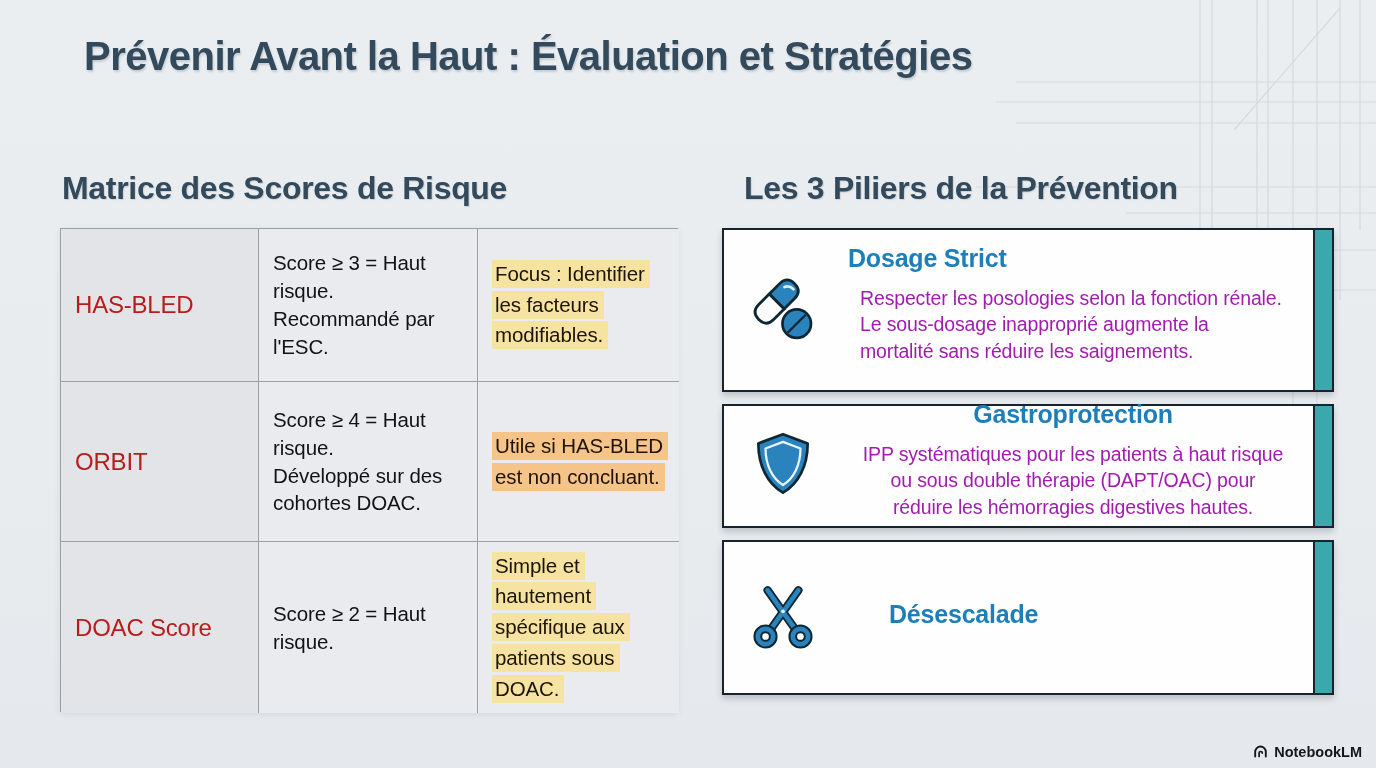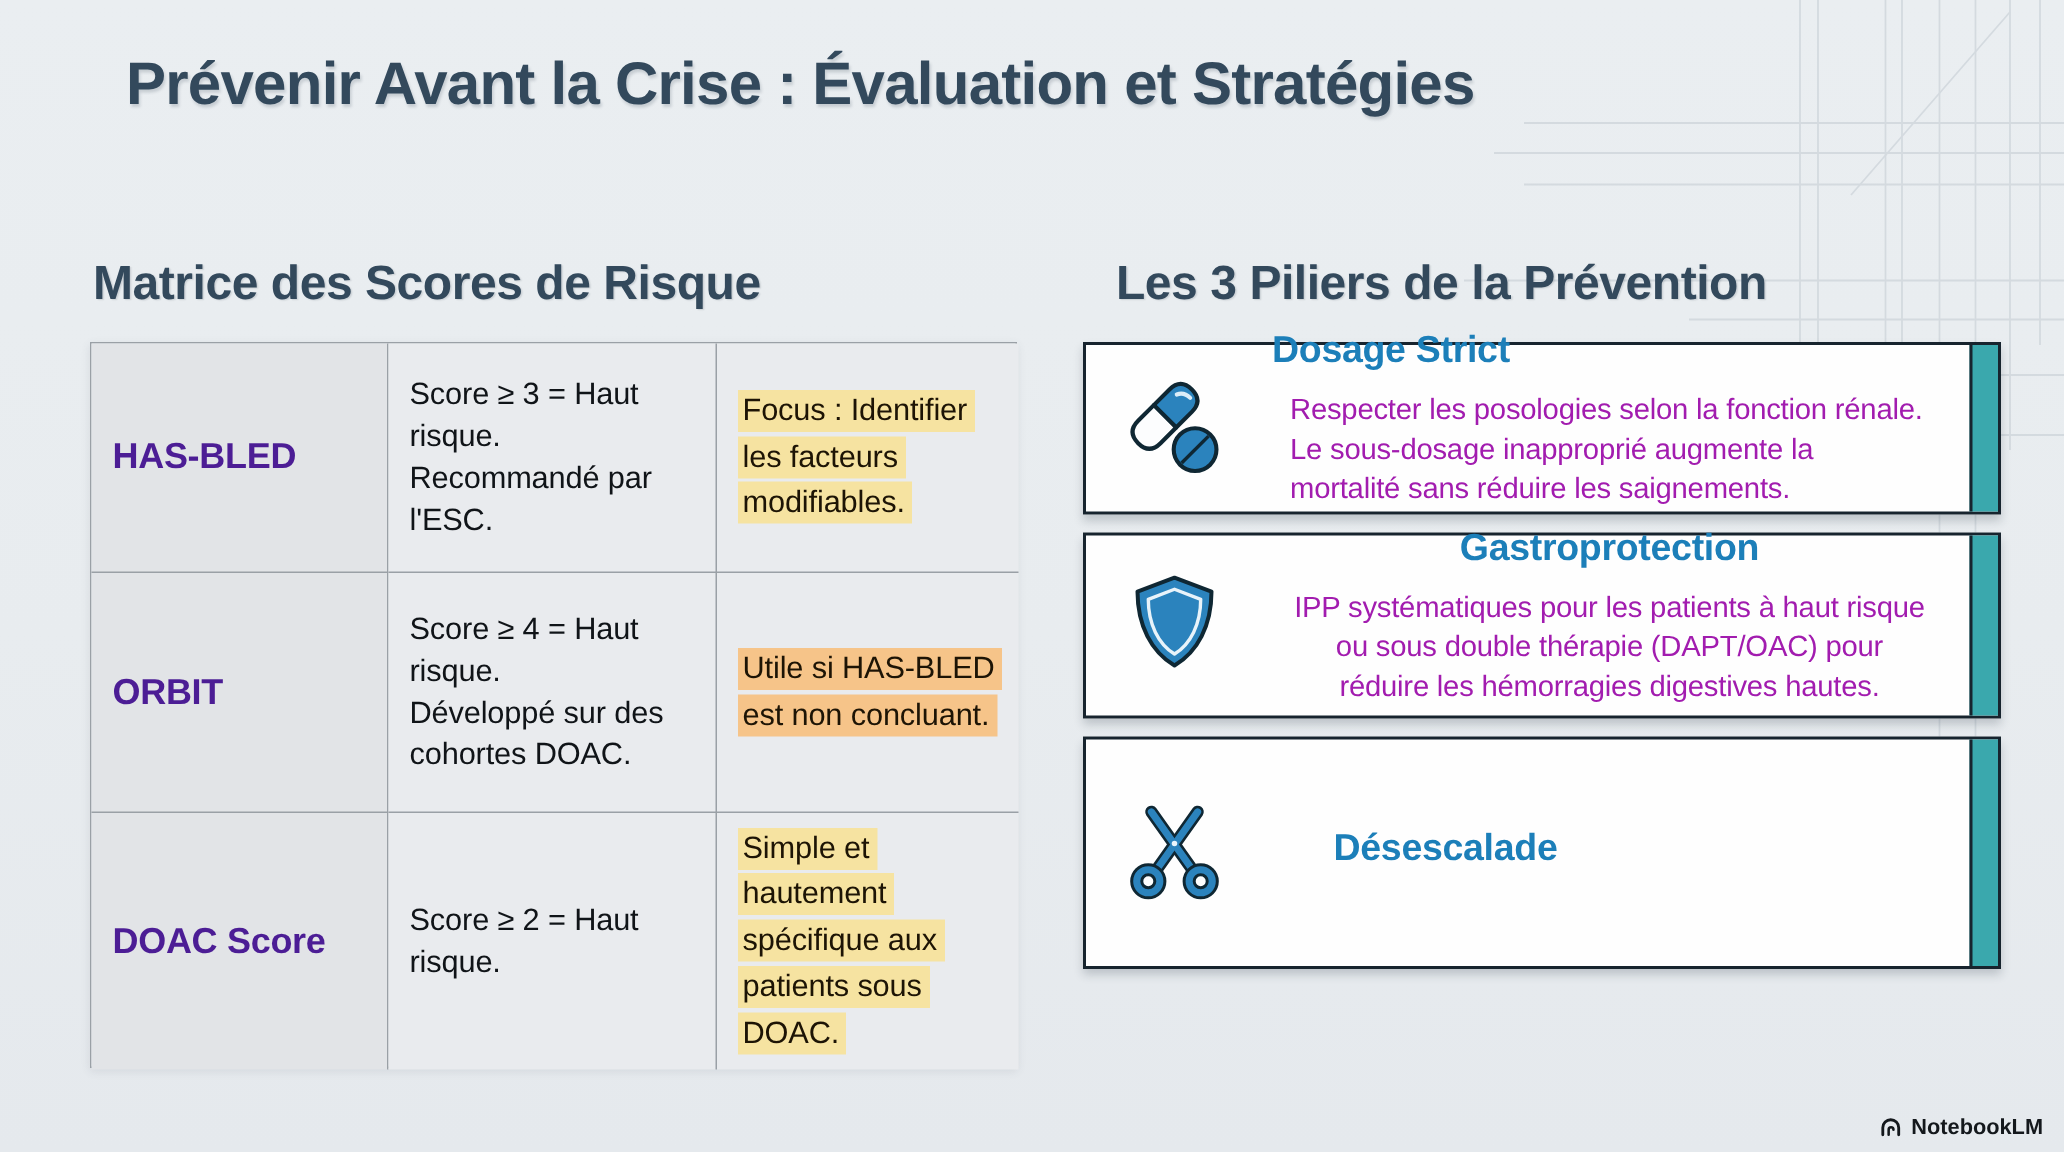--- a/index.html
+++ b/index.html
@@ -49,21 +49,21 @@
     border-bottom:1.5px solid #9aa0a6;
     box-sizing:border-box;
     display:flex;align-items:center;
     padding:10px 14px;
   }
   .score-table .cell.last-col{border-right:none;}
   .score-table .cell.last-row{border-bottom:none;}
   .cell.name-col{background:#e2e4e7;}
   .cell.crit-col,.cell.note-col{background:#e9ebee;}
   .score-name{
-    font-size:24px;font-weight:700;color:#4c1d95;letter-spacing:-.2px;text-align:right;
+    font-size:24px;font-weight:400;color:#b91c1c;letter-spacing:-.2px;text-align:right;
   }
   .score-crit{
     font-size:20.5px;color:#101418;line-height:1.36;
     white-space:pre-line;letter-spacing:-.1px;
   }
   .score-note{
     font-size:20.5px;color:#1d1405;line-height:1.5;letter-spacing:-.1px;
   }
   .hl{
     padding:2px 5px 3px 3px;
@@ -83,21 +83,21 @@
     border:2px solid #17242e;
     box-sizing:border-box;
     display:flex;align-items:center;
     box-shadow:0 4px 6px rgba(40,55,70,.22);
   }
   .pillar-card .accent-bar{
     position:absolute;top:0;bottom:0;right:0;width:17px;
     background:var(--accent-teal,#3aa8ad);
     border-left:2px solid #17242e;
   }
-  .card-1{height:115px;}
+  .card-1{height:164px;}
   .card-2{height:124px;text-align:center;}
   .card-3{height:155px;gap:41px;}
   .pillar-icon{
     flex:0 0 118px;
     display:flex;align-items:center;justify-content:center;
   }
   .pillar-body{flex:1;padding:8px 34px 8px 6px;}
   .pillar-title{
     margin:0 0 6px 0;
     font-size:25px;font-weight:700;letter-spacing:-.2px;
@@ -133,21 +133,21 @@
       <line x1="20" y1="102" x2="400" y2="102"></line>
       <line x1="40" y1="123" x2="400" y2="123"></line>
       <line x1="0" y1="187" x2="400" y2="187"></line>
       <line x1="150" y1="213" x2="400" y2="213"></line>
       <line x1="300" y1="250" x2="400" y2="250"></line>
       <line x1="300" y1="290" x2="400" y2="290"></line>
       <line x1="364" y1="8" x2="258" y2="130"></line>
     </g>
   </svg>
 
-  <h1 class="page-title">Prévenir Avant la Crise : Évaluation et Stratégies</h1>
+  <h1 class="page-title">Prévenir Avant la Haut : Évaluation et Stratégies</h1>
 
   <h2 class="section-heading" id="left-heading">Matrice des Scores de Risque</h2>
   <h2 class="section-heading" id="right-heading">Les 3 Piliers de la Prévention</h2>
 
   <div class="score-table">
 
     <div class="cell name-col">
       <span class="score-name">HAS-BLED</span>
     </div>
     <div class="cell crit-col">

